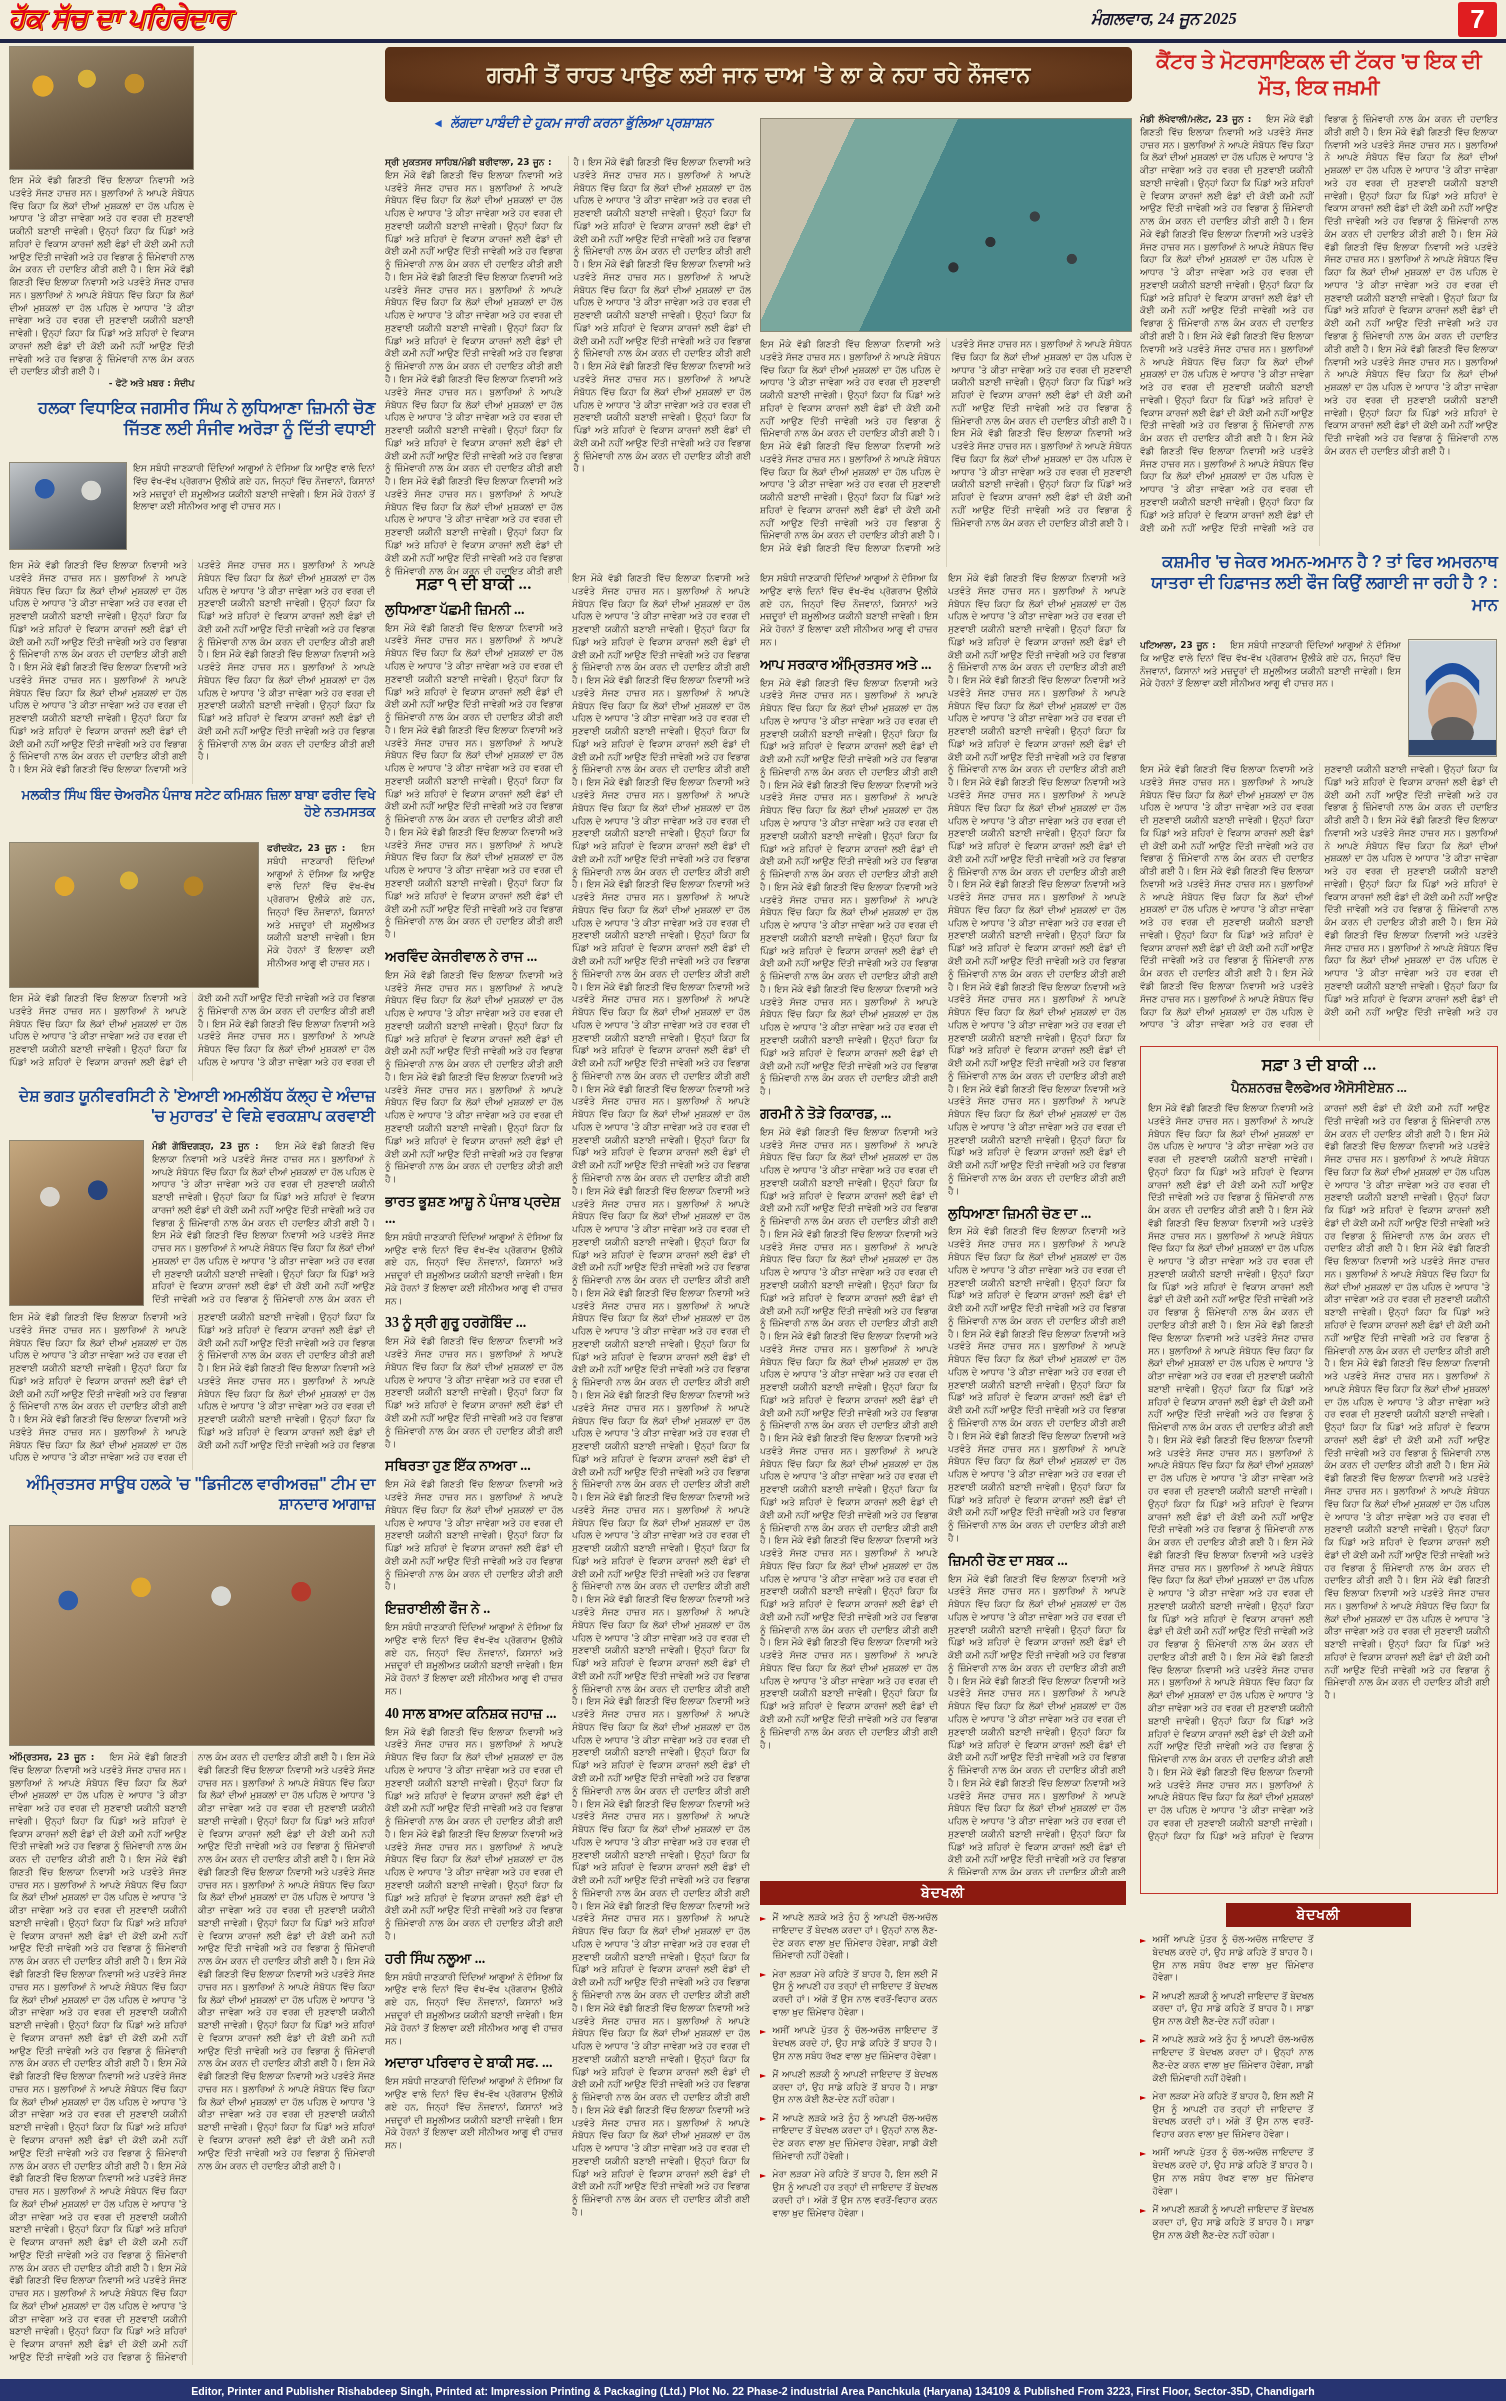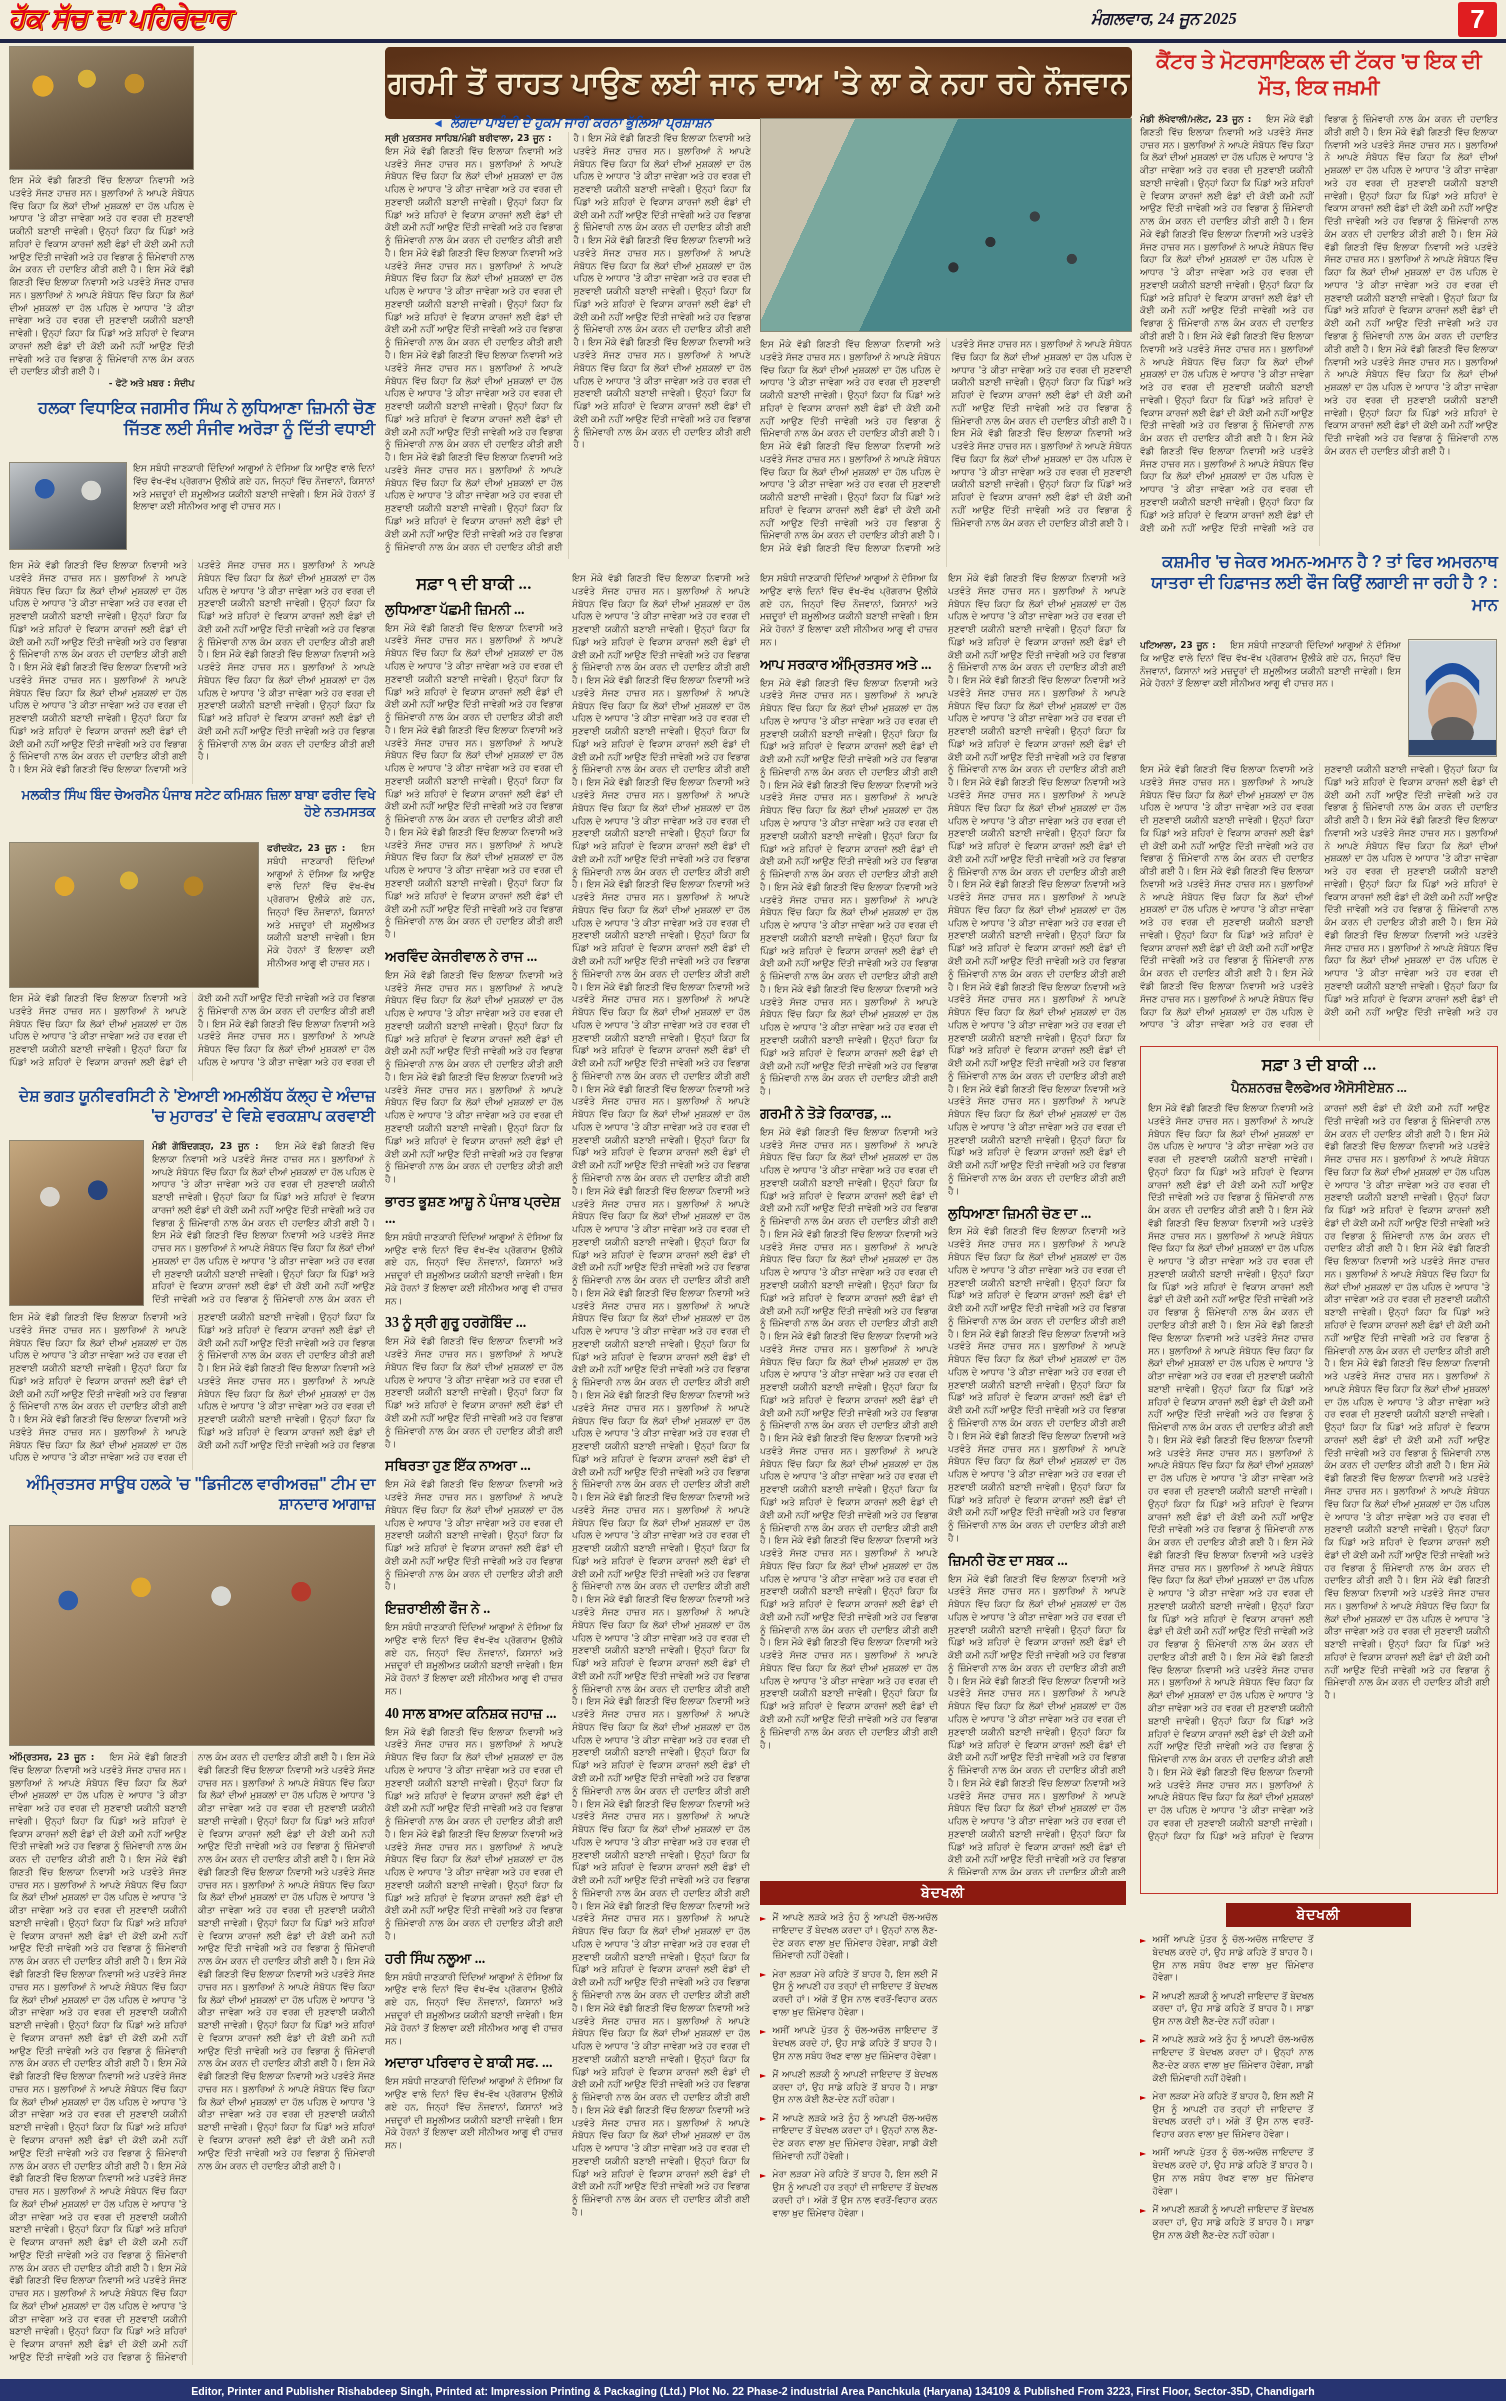--- a/index.html
+++ b/index.html
@@ -24,23 +24,23 @@
 
   #masthead{left:7.9px;top:1.6px;width:283px;height:36px;
             font:italic 900 27.5px "Liberation Serif",serif;color:#e4001b;
             text-shadow:0.8px 0.8px 0 #ffc400,1.6px 1.6px 0 #a3000f;white-space:nowrap}
   #issue-date{left:1091px;top:9.4px;font:italic 700 16.5px "Liberation Serif",serif;color:#14132a}
   #page-number{left:1458px;top:1.6px;width:39px;height:35px;background:#e01d20;color:#fff;
                font:900 26px "Liberation Sans",sans-serif;display:flex;align-items:center;
                justify-content:center;border-radius:3.1px}
   #header-rule{left:0;top:39px;width:1506px;height:3.9px;background:#1e2447}
 
-  #main-banner{left:385px;top:47px;width:747px;height:72px;
+  #main-banner{left:385px;top:47px;width:747px;height:55px;
                background:radial-gradient(ellipse at 50% 45%,#82502a 0%,#5a3117 80%);
-               color:#f8ecce;font-size:30px;font-weight:900;display:flex;align-items:center;
+               color:#f8ecce;font-size:22px;font-weight:900;display:flex;align-items:center;
                justify-content:center;text-align:center;border-radius:4.7px;
                text-shadow:0.8px 1.6px 1.6px #2e1505}
   #main-kicker{left:385px;top:111px;width:374px;height:23.6px;display:flex;gap:6.3px;
                align-items:center;justify-content:center;color:#1648a8;
                font:italic 800 13.3px "Liberation Sans",sans-serif}
   #main-kicker .arr{font-style:normal;font-size:11.8px;color:#1f57c0}
 
   .bn-banner{background:#8c1a10;color:#fff;font-weight:800;font-size:14px;
              display:flex;align-items:center;justify-content:center;letter-spacing:0.8px}
   .bn-item{position:relative;padding-left:12.6px;margin-bottom:5.5px;break-inside:avoid}
@@ -127,21 +127,21 @@
     <span class="dl">ਅੰਮ੍ਰਿਤਸਰ, 23 ਜੂਨ :</span>
     <span>ਇਸ ਮੌਕੇ ਵੱਡੀ ਗਿਣਤੀ ਵਿੱਚ ਇਲਾਕਾ ਨਿਵਾਸੀ ਅਤੇ ਪਤਵੰਤੇ ਸੱਜਣ ਹਾਜ਼ਰ ਸਨ। ਬੁਲਾਰਿਆਂ ਨੇ ਆਪਣੇ ਸੰਬੋਧਨ ਵਿੱਚ ਕਿਹਾ ਕਿ ਲੋਕਾਂ ਦੀਆਂ ਮੁਸ਼ਕਲਾਂ ਦਾ ਹੱਲ ਪਹਿਲ ਦੇ ਆਧਾਰ 'ਤੇ ਕੀਤਾ ਜਾਵੇਗਾ ਅਤੇ ਹਰ ਵਰਗ ਦੀ ਸੁਣਵਾਈ ਯਕੀਨੀ ਬਣਾਈ ਜਾਵੇਗੀ। ਉਨ੍ਹਾਂ ਕਿਹਾ ਕਿ ਪਿੰਡਾਂ ਅਤੇ ਸ਼ਹਿਰਾਂ ਦੇ ਵਿਕਾਸ ਕਾਰਜਾਂ ਲਈ ਫੰਡਾਂ ਦੀ ਕੋਈ ਕਮੀ ਨਹੀਂ ਆਉਣ ਦਿੱਤੀ ਜਾਵੇਗੀ ਅਤੇ ਹਰ ਵਿਭਾਗ ਨੂੰ ਜ਼ਿੰਮੇਵਾਰੀ ਨਾਲ ਕੰਮ ਕਰਨ ਦੀ ਹਦਾਇਤ ਕੀਤੀ ਗਈ ਹੈ। ਇਸ ਮੌਕੇ ਵੱਡੀ ਗਿਣਤੀ ਵਿੱਚ ਇਲਾਕਾ ਨਿਵਾਸੀ ਅਤੇ ਪਤਵੰਤੇ ਸੱਜਣ ਹਾਜ਼ਰ ਸਨ। ਬੁਲਾਰਿਆਂ ਨੇ ਆਪਣੇ ਸੰਬੋਧਨ ਵਿੱਚ ਕਿਹਾ ਕਿ ਲੋਕਾਂ ਦੀਆਂ ਮੁਸ਼ਕਲਾਂ ਦਾ ਹੱਲ ਪਹਿਲ ਦੇ ਆਧਾਰ 'ਤੇ ਕੀਤਾ ਜਾਵੇਗਾ ਅਤੇ ਹਰ ਵਰਗ ਦੀ ਸੁਣਵਾਈ ਯਕੀਨੀ ਬਣਾਈ ਜਾਵੇਗੀ। ਉਨ੍ਹਾਂ ਕਿਹਾ ਕਿ ਪਿੰਡਾਂ ਅਤੇ ਸ਼ਹਿਰਾਂ ਦੇ ਵਿਕਾਸ ਕਾਰਜਾਂ ਲਈ ਫੰਡਾਂ ਦੀ ਕੋਈ ਕਮੀ ਨਹੀਂ ਆਉਣ ਦਿੱਤੀ ਜਾਵੇਗੀ ਅਤੇ ਹਰ ਵਿਭਾਗ ਨੂੰ ਜ਼ਿੰਮੇਵਾਰੀ ਨਾਲ ਕੰਮ ਕਰਨ ਦੀ ਹਦਾਇਤ ਕੀਤੀ ਗਈ ਹੈ। ਇਸ ਮੌਕੇ ਵੱਡੀ ਗਿਣਤੀ ਵਿੱਚ ਇਲਾਕਾ ਨਿਵਾਸੀ ਅਤੇ ਪਤਵੰਤੇ ਸੱਜਣ ਹਾਜ਼ਰ ਸਨ। ਬੁਲਾਰਿਆਂ ਨੇ ਆਪਣੇ ਸੰਬੋਧਨ ਵਿੱਚ ਕਿਹਾ ਕਿ ਲੋਕਾਂ ਦੀਆਂ ਮੁਸ਼ਕਲਾਂ ਦਾ ਹੱਲ ਪਹਿਲ ਦੇ ਆਧਾਰ 'ਤੇ ਕੀਤਾ ਜਾਵੇਗਾ ਅਤੇ ਹਰ ਵਰਗ ਦੀ ਸੁਣਵਾਈ ਯਕੀਨੀ ਬਣਾਈ ਜਾਵੇਗੀ। ਉਨ੍ਹਾਂ ਕਿਹਾ ਕਿ ਪਿੰਡਾਂ ਅਤੇ ਸ਼ਹਿਰਾਂ ਦੇ ਵਿਕਾਸ ਕਾਰਜਾਂ ਲਈ ਫੰਡਾਂ ਦੀ ਕੋਈ ਕਮੀ ਨਹੀਂ ਆਉਣ ਦਿੱਤੀ ਜਾਵੇਗੀ ਅਤੇ ਹਰ ਵਿਭਾਗ ਨੂੰ ਜ਼ਿੰਮੇਵਾਰੀ ਨਾਲ ਕੰਮ ਕਰਨ ਦੀ ਹਦਾਇਤ ਕੀਤੀ ਗਈ ਹੈ। ਇਸ ਮੌਕੇ ਵੱਡੀ ਗਿਣਤੀ ਵਿੱਚ ਇਲਾਕਾ ਨਿਵਾਸੀ ਅਤੇ ਪਤਵੰਤੇ ਸੱਜਣ ਹਾਜ਼ਰ ਸਨ। ਬੁਲਾਰਿਆਂ ਨੇ ਆਪਣੇ ਸੰਬੋਧਨ ਵਿੱਚ ਕਿਹਾ ਕਿ ਲੋਕਾਂ ਦੀਆਂ ਮੁਸ਼ਕਲਾਂ ਦਾ ਹੱਲ ਪਹਿਲ ਦੇ ਆਧਾਰ 'ਤੇ ਕੀਤਾ ਜਾਵੇਗਾ ਅਤੇ ਹਰ ਵਰਗ ਦੀ ਸੁਣਵਾਈ ਯਕੀਨੀ ਬਣਾਈ ਜਾਵੇਗੀ। ਉਨ੍ਹਾਂ ਕਿਹਾ ਕਿ ਪਿੰਡਾਂ ਅਤੇ ਸ਼ਹਿਰਾਂ ਦੇ ਵਿਕਾਸ ਕਾਰਜਾਂ ਲਈ ਫੰਡਾਂ ਦੀ ਕੋਈ ਕਮੀ ਨਹੀਂ ਆਉਣ ਦਿੱਤੀ ਜਾਵੇਗੀ ਅਤੇ ਹਰ ਵਿਭਾਗ ਨੂੰ ਜ਼ਿੰਮੇਵਾਰੀ ਨਾਲ ਕੰਮ ਕਰਨ ਦੀ ਹਦਾਇਤ ਕੀਤੀ ਗਈ ਹੈ। ਇਸ ਮੌਕੇ ਵੱਡੀ ਗਿਣਤੀ ਵਿੱਚ ਇਲਾਕਾ ਨਿਵਾਸੀ ਅਤੇ ਪਤਵੰਤੇ ਸੱਜਣ ਹਾਜ਼ਰ ਸਨ। ਬੁਲਾਰਿਆਂ ਨੇ ਆਪਣੇ ਸੰਬੋਧਨ ਵਿੱਚ ਕਿਹਾ ਕਿ ਲੋਕਾਂ ਦੀਆਂ ਮੁਸ਼ਕਲਾਂ ਦਾ ਹੱਲ ਪਹਿਲ ਦੇ ਆਧਾਰ 'ਤੇ ਕੀਤਾ ਜਾਵੇਗਾ ਅਤੇ ਹਰ ਵਰਗ ਦੀ ਸੁਣਵਾਈ ਯਕੀਨੀ ਬਣਾਈ ਜਾਵੇਗੀ। ਉਨ੍ਹਾਂ ਕਿਹਾ ਕਿ ਪਿੰਡਾਂ ਅਤੇ ਸ਼ਹਿਰਾਂ ਦੇ ਵਿਕਾਸ ਕਾਰਜਾਂ ਲਈ ਫੰਡਾਂ ਦੀ ਕੋਈ ਕਮੀ ਨਹੀਂ ਆਉਣ ਦਿੱਤੀ ਜਾਵੇਗੀ ਅਤੇ ਹਰ ਵਿਭਾਗ ਨੂੰ ਜ਼ਿੰਮੇਵਾਰੀ ਨਾਲ ਕੰਮ ਕਰਨ ਦੀ ਹਦਾਇਤ ਕੀਤੀ ਗਈ ਹੈ। ਇਸ ਮੌਕੇ ਵੱਡੀ ਗਿਣਤੀ ਵਿੱਚ ਇਲਾਕਾ ਨਿਵਾਸੀ ਅਤੇ ਪਤਵੰਤੇ ਸੱਜਣ ਹਾਜ਼ਰ ਸਨ। ਬੁਲਾਰਿਆਂ ਨੇ ਆਪਣੇ ਸੰਬੋਧਨ ਵਿੱਚ ਕਿਹਾ ਕਿ ਲੋਕਾਂ ਦੀਆਂ ਮੁਸ਼ਕਲਾਂ ਦਾ ਹੱਲ ਪਹਿਲ ਦੇ ਆਧਾਰ 'ਤੇ ਕੀਤਾ ਜਾਵੇਗਾ ਅਤੇ ਹਰ ਵਰਗ ਦੀ ਸੁਣਵਾਈ ਯਕੀਨੀ ਬਣਾਈ ਜਾਵੇਗੀ। ਉਨ੍ਹਾਂ ਕਿਹਾ ਕਿ ਪਿੰਡਾਂ ਅਤੇ ਸ਼ਹਿਰਾਂ ਦੇ ਵਿਕਾਸ ਕਾਰਜਾਂ ਲਈ ਫੰਡਾਂ ਦੀ ਕੋਈ ਕਮੀ ਨਹੀਂ ਆਉਣ ਦਿੱਤੀ ਜਾਵੇਗੀ ਅਤੇ ਹਰ ਵਿਭਾਗ ਨੂੰ ਜ਼ਿੰਮੇਵਾਰੀ ਨਾਲ ਕੰਮ ਕਰਨ ਦੀ ਹਦਾਇਤ ਕੀਤੀ ਗਈ ਹੈ। ਇਸ ਮੌਕੇ ਵੱਡੀ ਗਿਣਤੀ ਵਿੱਚ ਇਲਾਕਾ ਨਿਵਾਸੀ ਅਤੇ ਪਤਵੰਤੇ ਸੱਜਣ ਹਾਜ਼ਰ ਸਨ। ਬੁਲਾਰਿਆਂ ਨੇ ਆਪਣੇ ਸੰਬੋਧਨ ਵਿੱਚ ਕਿਹਾ ਕਿ ਲੋਕਾਂ ਦੀਆਂ ਮੁਸ਼ਕਲਾਂ ਦਾ ਹੱਲ ਪਹਿਲ ਦੇ ਆਧਾਰ 'ਤੇ ਕੀਤਾ ਜਾਵੇਗਾ ਅਤੇ ਹਰ ਵਰਗ ਦੀ ਸੁਣਵਾਈ ਯਕੀਨੀ ਬਣਾਈ ਜਾਵੇਗੀ। ਉਨ੍ਹਾਂ ਕਿਹਾ ਕਿ ਪਿੰਡਾਂ ਅਤੇ ਸ਼ਹਿਰਾਂ ਦੇ ਵਿਕਾਸ ਕਾਰਜਾਂ ਲਈ ਫੰਡਾਂ ਦੀ ਕੋਈ ਕਮੀ ਨਹੀਂ ਆਉਣ ਦਿੱਤੀ ਜਾਵੇਗੀ ਅਤੇ ਹਰ ਵਿਭਾਗ ਨੂੰ ਜ਼ਿੰਮੇਵਾਰੀ ਨਾਲ ਕੰਮ ਕਰਨ ਦੀ ਹਦਾਇਤ ਕੀਤੀ ਗਈ ਹੈ। ਇਸ ਮੌਕੇ ਵੱਡੀ ਗਿਣਤੀ ਵਿੱਚ ਇਲਾਕਾ ਨਿਵਾਸੀ ਅਤੇ ਪਤਵੰਤੇ ਸੱਜਣ ਹਾਜ਼ਰ ਸਨ। ਬੁਲਾਰਿਆਂ ਨੇ ਆਪਣੇ ਸੰਬੋਧਨ ਵਿੱਚ ਕਿਹਾ ਕਿ ਲੋਕਾਂ ਦੀਆਂ ਮੁਸ਼ਕਲਾਂ ਦਾ ਹੱਲ ਪਹਿਲ ਦੇ ਆਧਾਰ 'ਤੇ ਕੀਤਾ ਜਾਵੇਗਾ ਅਤੇ ਹਰ ਵਰਗ ਦੀ ਸੁਣਵਾਈ ਯਕੀਨੀ ਬਣਾਈ ਜਾਵੇਗੀ। ਉਨ੍ਹਾਂ ਕਿਹਾ ਕਿ ਪਿੰਡਾਂ ਅਤੇ ਸ਼ਹਿਰਾਂ ਦੇ ਵਿਕਾਸ ਕਾਰਜਾਂ ਲਈ ਫੰਡਾਂ ਦੀ ਕੋਈ ਕਮੀ ਨਹੀਂ ਆਉਣ ਦਿੱਤੀ ਜਾਵੇਗੀ ਅਤੇ ਹਰ ਵਿਭਾਗ ਨੂੰ ਜ਼ਿੰਮੇਵਾਰੀ ਨਾਲ ਕੰਮ ਕਰਨ ਦੀ ਹਦਾਇਤ ਕੀਤੀ ਗਈ ਹੈ। ਇਸ ਮੌਕੇ ਵੱਡੀ ਗਿਣਤੀ ਵਿੱਚ ਇਲਾਕਾ ਨਿਵਾਸੀ ਅਤੇ ਪਤਵੰਤੇ ਸੱਜਣ ਹਾਜ਼ਰ ਸਨ। ਬੁਲਾਰਿਆਂ ਨੇ ਆਪਣੇ ਸੰਬੋਧਨ ਵਿੱਚ ਕਿਹਾ ਕਿ ਲੋਕਾਂ ਦੀਆਂ ਮੁਸ਼ਕਲਾਂ ਦਾ ਹੱਲ ਪਹਿਲ ਦੇ ਆਧਾਰ 'ਤੇ ਕੀਤਾ ਜਾਵੇਗਾ ਅਤੇ ਹਰ ਵਰਗ ਦੀ ਸੁਣਵਾਈ ਯਕੀਨੀ ਬਣਾਈ ਜਾਵੇਗੀ। ਉਨ੍ਹਾਂ ਕਿਹਾ ਕਿ ਪਿੰਡਾਂ ਅਤੇ ਸ਼ਹਿਰਾਂ ਦੇ ਵਿਕਾਸ ਕਾਰਜਾਂ ਲਈ ਫੰਡਾਂ ਦੀ ਕੋਈ ਕਮੀ ਨਹੀਂ ਆਉਣ ਦਿੱਤੀ ਜਾਵੇਗੀ ਅਤੇ ਹਰ ਵਿਭਾਗ ਨੂੰ ਜ਼ਿੰਮੇਵਾਰੀ ਨਾਲ ਕੰਮ ਕਰਨ ਦੀ ਹਦਾਇਤ ਕੀਤੀ ਗਈ ਹੈ। ਇਸ ਮੌਕੇ ਵੱਡੀ ਗਿਣਤੀ ਵਿੱਚ ਇਲਾਕਾ ਨਿਵਾਸੀ ਅਤੇ ਪਤਵੰਤੇ ਸੱਜਣ ਹਾਜ਼ਰ ਸਨ। ਬੁਲਾਰਿਆਂ ਨੇ ਆਪਣੇ ਸੰਬੋਧਨ ਵਿੱਚ ਕਿਹਾ ਕਿ ਲੋਕਾਂ ਦੀਆਂ ਮੁਸ਼ਕਲਾਂ ਦਾ ਹੱਲ ਪਹਿਲ ਦੇ ਆਧਾਰ 'ਤੇ ਕੀਤਾ ਜਾਵੇਗਾ ਅਤੇ ਹਰ ਵਰਗ ਦੀ ਸੁਣਵਾਈ ਯਕੀਨੀ ਬਣਾਈ ਜਾਵੇਗੀ। ਉਨ੍ਹਾਂ ਕਿਹਾ ਕਿ ਪਿੰਡਾਂ ਅਤੇ ਸ਼ਹਿਰਾਂ ਦੇ ਵਿਕਾਸ ਕਾਰਜਾਂ ਲਈ ਫੰਡਾਂ ਦੀ ਕੋਈ ਕਮੀ ਨਹੀਂ ਆਉਣ ਦਿੱਤੀ ਜਾਵੇਗੀ ਅਤੇ ਹਰ ਵਿਭਾਗ ਨੂੰ ਜ਼ਿੰਮੇਵਾਰੀ ਨਾਲ ਕੰਮ ਕਰਨ ਦੀ ਹਦਾਇਤ ਕੀਤੀ ਗਈ ਹੈ।</span>
   </div>
 
   <div class="abs" id="main-banner">ਗਰਮੀ ਤੋਂ ਰਾਹਤ ਪਾਉਣ ਲਈ ਜਾਨ ਦਾਅ 'ਤੇ ਲਾ ਕੇ ਨਹਾ ਰਹੇ ਨੌਜਵਾਨ</div>
   <div class="abs" id="main-kicker">
     <span class="arr">◄</span>
     <span>ਲੱਗਦਾ ਪਾਬੰਦੀ ਦੇ ਹੁਕਮ ਜਾਰੀ ਕਰਨਾ ਭੁੱਲਿਆ ਪ੍ਰਸ਼ਾਸ਼ਨ</span>
   </div>
   <div class="abs photo ph-canal" style="left:760px;top:118px;width:372px;height:214px"></div>
-  <div class="abs body cols2" style="left:385px;top:132px;width:366px;height:427px">
+  <div class="abs body cols2" style="left:385px;top:156px;width:366px;height:427px">
     <span class="dl">ਸ੍ਰੀ ਮੁਕਤਸਰ ਸਾਹਿਬ/ਮੰਡੀ ਬਰੀਵਾਲਾ, 23 ਜੂਨ :</span>
     <span>ਇਸ ਮੌਕੇ ਵੱਡੀ ਗਿਣਤੀ ਵਿੱਚ ਇਲਾਕਾ ਨਿਵਾਸੀ ਅਤੇ ਪਤਵੰਤੇ ਸੱਜਣ ਹਾਜ਼ਰ ਸਨ। ਬੁਲਾਰਿਆਂ ਨੇ ਆਪਣੇ ਸੰਬੋਧਨ ਵਿੱਚ ਕਿਹਾ ਕਿ ਲੋਕਾਂ ਦੀਆਂ ਮੁਸ਼ਕਲਾਂ ਦਾ ਹੱਲ ਪਹਿਲ ਦੇ ਆਧਾਰ 'ਤੇ ਕੀਤਾ ਜਾਵੇਗਾ ਅਤੇ ਹਰ ਵਰਗ ਦੀ ਸੁਣਵਾਈ ਯਕੀਨੀ ਬਣਾਈ ਜਾਵੇਗੀ। ਉਨ੍ਹਾਂ ਕਿਹਾ ਕਿ ਪਿੰਡਾਂ ਅਤੇ ਸ਼ਹਿਰਾਂ ਦੇ ਵਿਕਾਸ ਕਾਰਜਾਂ ਲਈ ਫੰਡਾਂ ਦੀ ਕੋਈ ਕਮੀ ਨਹੀਂ ਆਉਣ ਦਿੱਤੀ ਜਾਵੇਗੀ ਅਤੇ ਹਰ ਵਿਭਾਗ ਨੂੰ ਜ਼ਿੰਮੇਵਾਰੀ ਨਾਲ ਕੰਮ ਕਰਨ ਦੀ ਹਦਾਇਤ ਕੀਤੀ ਗਈ ਹੈ। ਇਸ ਮੌਕੇ ਵੱਡੀ ਗਿਣਤੀ ਵਿੱਚ ਇਲਾਕਾ ਨਿਵਾਸੀ ਅਤੇ ਪਤਵੰਤੇ ਸੱਜਣ ਹਾਜ਼ਰ ਸਨ। ਬੁਲਾਰਿਆਂ ਨੇ ਆਪਣੇ ਸੰਬੋਧਨ ਵਿੱਚ ਕਿਹਾ ਕਿ ਲੋਕਾਂ ਦੀਆਂ ਮੁਸ਼ਕਲਾਂ ਦਾ ਹੱਲ ਪਹਿਲ ਦੇ ਆਧਾਰ 'ਤੇ ਕੀਤਾ ਜਾਵੇਗਾ ਅਤੇ ਹਰ ਵਰਗ ਦੀ ਸੁਣਵਾਈ ਯਕੀਨੀ ਬਣਾਈ ਜਾਵੇਗੀ। ਉਨ੍ਹਾਂ ਕਿਹਾ ਕਿ ਪਿੰਡਾਂ ਅਤੇ ਸ਼ਹਿਰਾਂ ਦੇ ਵਿਕਾਸ ਕਾਰਜਾਂ ਲਈ ਫੰਡਾਂ ਦੀ ਕੋਈ ਕਮੀ ਨਹੀਂ ਆਉਣ ਦਿੱਤੀ ਜਾਵੇਗੀ ਅਤੇ ਹਰ ਵਿਭਾਗ ਨੂੰ ਜ਼ਿੰਮੇਵਾਰੀ ਨਾਲ ਕੰਮ ਕਰਨ ਦੀ ਹਦਾਇਤ ਕੀਤੀ ਗਈ ਹੈ। ਇਸ ਮੌਕੇ ਵੱਡੀ ਗਿਣਤੀ ਵਿੱਚ ਇਲਾਕਾ ਨਿਵਾਸੀ ਅਤੇ ਪਤਵੰਤੇ ਸੱਜਣ ਹਾਜ਼ਰ ਸਨ। ਬੁਲਾਰਿਆਂ ਨੇ ਆਪਣੇ ਸੰਬੋਧਨ ਵਿੱਚ ਕਿਹਾ ਕਿ ਲੋਕਾਂ ਦੀਆਂ ਮੁਸ਼ਕਲਾਂ ਦਾ ਹੱਲ ਪਹਿਲ ਦੇ ਆਧਾਰ 'ਤੇ ਕੀਤਾ ਜਾਵੇਗਾ ਅਤੇ ਹਰ ਵਰਗ ਦੀ ਸੁਣਵਾਈ ਯਕੀਨੀ ਬਣਾਈ ਜਾਵੇਗੀ। ਉਨ੍ਹਾਂ ਕਿਹਾ ਕਿ ਪਿੰਡਾਂ ਅਤੇ ਸ਼ਹਿਰਾਂ ਦੇ ਵਿਕਾਸ ਕਾਰਜਾਂ ਲਈ ਫੰਡਾਂ ਦੀ ਕੋਈ ਕਮੀ ਨਹੀਂ ਆਉਣ ਦਿੱਤੀ ਜਾਵੇਗੀ ਅਤੇ ਹਰ ਵਿਭਾਗ ਨੂੰ ਜ਼ਿੰਮੇਵਾਰੀ ਨਾਲ ਕੰਮ ਕਰਨ ਦੀ ਹਦਾਇਤ ਕੀਤੀ ਗਈ ਹੈ। ਇਸ ਮੌਕੇ ਵੱਡੀ ਗਿਣਤੀ ਵਿੱਚ ਇਲਾਕਾ ਨਿਵਾਸੀ ਅਤੇ ਪਤਵੰਤੇ ਸੱਜਣ ਹਾਜ਼ਰ ਸਨ। ਬੁਲਾਰਿਆਂ ਨੇ ਆਪਣੇ ਸੰਬੋਧਨ ਵਿੱਚ ਕਿਹਾ ਕਿ ਲੋਕਾਂ ਦੀਆਂ ਮੁਸ਼ਕਲਾਂ ਦਾ ਹੱਲ ਪਹਿਲ ਦੇ ਆਧਾਰ 'ਤੇ ਕੀਤਾ ਜਾਵੇਗਾ ਅਤੇ ਹਰ ਵਰਗ ਦੀ ਸੁਣਵਾਈ ਯਕੀਨੀ ਬਣਾਈ ਜਾਵੇਗੀ। ਉਨ੍ਹਾਂ ਕਿਹਾ ਕਿ ਪਿੰਡਾਂ ਅਤੇ ਸ਼ਹਿਰਾਂ ਦੇ ਵਿਕਾਸ ਕਾਰਜਾਂ ਲਈ ਫੰਡਾਂ ਦੀ ਕੋਈ ਕਮੀ ਨਹੀਂ ਆਉਣ ਦਿੱਤੀ ਜਾਵੇਗੀ ਅਤੇ ਹਰ ਵਿਭਾਗ ਨੂੰ ਜ਼ਿੰਮੇਵਾਰੀ ਨਾਲ ਕੰਮ ਕਰਨ ਦੀ ਹਦਾਇਤ ਕੀਤੀ ਗਈ ਹੈ। ਇਸ ਮੌਕੇ ਵੱਡੀ ਗਿਣਤੀ ਵਿੱਚ ਇਲਾਕਾ ਨਿਵਾਸੀ ਅਤੇ ਪਤਵੰਤੇ ਸੱਜਣ ਹਾਜ਼ਰ ਸਨ। ਬੁਲਾਰਿਆਂ ਨੇ ਆਪਣੇ ਸੰਬੋਧਨ ਵਿੱਚ ਕਿਹਾ ਕਿ ਲੋਕਾਂ ਦੀਆਂ ਮੁਸ਼ਕਲਾਂ ਦਾ ਹੱਲ ਪਹਿਲ ਦੇ ਆਧਾਰ 'ਤੇ ਕੀਤਾ ਜਾਵੇਗਾ ਅਤੇ ਹਰ ਵਰਗ ਦੀ ਸੁਣਵਾਈ ਯਕੀਨੀ ਬਣਾਈ ਜਾਵੇਗੀ। ਉਨ੍ਹਾਂ ਕਿਹਾ ਕਿ ਪਿੰਡਾਂ ਅਤੇ ਸ਼ਹਿਰਾਂ ਦੇ ਵਿਕਾਸ ਕਾਰਜਾਂ ਲਈ ਫੰਡਾਂ ਦੀ ਕੋਈ ਕਮੀ ਨਹੀਂ ਆਉਣ ਦਿੱਤੀ ਜਾਵੇਗੀ ਅਤੇ ਹਰ ਵਿਭਾਗ ਨੂੰ ਜ਼ਿੰਮੇਵਾਰੀ ਨਾਲ ਕੰਮ ਕਰਨ ਦੀ ਹਦਾਇਤ ਕੀਤੀ ਗਈ ਹੈ। ਇਸ ਮੌਕੇ ਵੱਡੀ ਗਿਣਤੀ ਵਿੱਚ ਇਲਾਕਾ ਨਿਵਾਸੀ ਅਤੇ ਪਤਵੰਤੇ ਸੱਜਣ ਹਾਜ਼ਰ ਸਨ। ਬੁਲਾਰਿਆਂ ਨੇ ਆਪਣੇ ਸੰਬੋਧਨ ਵਿੱਚ ਕਿਹਾ ਕਿ ਲੋਕਾਂ ਦੀਆਂ ਮੁਸ਼ਕਲਾਂ ਦਾ ਹੱਲ ਪਹਿਲ ਦੇ ਆਧਾਰ 'ਤੇ ਕੀਤਾ ਜਾਵੇਗਾ ਅਤੇ ਹਰ ਵਰਗ ਦੀ ਸੁਣਵਾਈ ਯਕੀਨੀ ਬਣਾਈ ਜਾਵੇਗੀ। ਉਨ੍ਹਾਂ ਕਿਹਾ ਕਿ ਪਿੰਡਾਂ ਅਤੇ ਸ਼ਹਿਰਾਂ ਦੇ ਵਿਕਾਸ ਕਾਰਜਾਂ ਲਈ ਫੰਡਾਂ ਦੀ ਕੋਈ ਕਮੀ ਨਹੀਂ ਆਉਣ ਦਿੱਤੀ ਜਾਵੇਗੀ ਅਤੇ ਹਰ ਵਿਭਾਗ ਨੂੰ ਜ਼ਿੰਮੇਵਾਰੀ ਨਾਲ ਕੰਮ ਕਰਨ ਦੀ ਹਦਾਇਤ ਕੀਤੀ ਗਈ ਹੈ। ਇਸ ਮੌਕੇ ਵੱਡੀ ਗਿਣਤੀ ਵਿੱਚ ਇਲਾਕਾ ਨਿਵਾਸੀ ਅਤੇ ਪਤਵੰਤੇ ਸੱਜਣ ਹਾਜ਼ਰ ਸਨ। ਬੁਲਾਰਿਆਂ ਨੇ ਆਪਣੇ ਸੰਬੋਧਨ ਵਿੱਚ ਕਿਹਾ ਕਿ ਲੋਕਾਂ ਦੀਆਂ ਮੁਸ਼ਕਲਾਂ ਦਾ ਹੱਲ ਪਹਿਲ ਦੇ ਆਧਾਰ 'ਤੇ ਕੀਤਾ ਜਾਵੇਗਾ ਅਤੇ ਹਰ ਵਰਗ ਦੀ ਸੁਣਵਾਈ ਯਕੀਨੀ ਬਣਾਈ ਜਾਵੇਗੀ। ਉਨ੍ਹਾਂ ਕਿਹਾ ਕਿ ਪਿੰਡਾਂ ਅਤੇ ਸ਼ਹਿਰਾਂ ਦੇ ਵਿਕਾਸ ਕਾਰਜਾਂ ਲਈ ਫੰਡਾਂ ਦੀ ਕੋਈ ਕਮੀ ਨਹੀਂ ਆਉਣ ਦਿੱਤੀ ਜਾਵੇਗੀ ਅਤੇ ਹਰ ਵਿਭਾਗ ਨੂੰ ਜ਼ਿੰਮੇਵਾਰੀ ਨਾਲ ਕੰਮ ਕਰਨ ਦੀ ਹਦਾਇਤ ਕੀਤੀ ਗਈ ਹੈ।</span>
   </div>
   <div class="abs body cols2" style="left:760px;top:338px;width:372px;height:229px">ਇਸ ਮੌਕੇ ਵੱਡੀ ਗਿਣਤੀ ਵਿੱਚ ਇਲਾਕਾ ਨਿਵਾਸੀ ਅਤੇ ਪਤਵੰਤੇ ਸੱਜਣ ਹਾਜ਼ਰ ਸਨ। ਬੁਲਾਰਿਆਂ ਨੇ ਆਪਣੇ ਸੰਬੋਧਨ ਵਿੱਚ ਕਿਹਾ ਕਿ ਲੋਕਾਂ ਦੀਆਂ ਮੁਸ਼ਕਲਾਂ ਦਾ ਹੱਲ ਪਹਿਲ ਦੇ ਆਧਾਰ 'ਤੇ ਕੀਤਾ ਜਾਵੇਗਾ ਅਤੇ ਹਰ ਵਰਗ ਦੀ ਸੁਣਵਾਈ ਯਕੀਨੀ ਬਣਾਈ ਜਾਵੇਗੀ। ਉਨ੍ਹਾਂ ਕਿਹਾ ਕਿ ਪਿੰਡਾਂ ਅਤੇ ਸ਼ਹਿਰਾਂ ਦੇ ਵਿਕਾਸ ਕਾਰਜਾਂ ਲਈ ਫੰਡਾਂ ਦੀ ਕੋਈ ਕਮੀ ਨਹੀਂ ਆਉਣ ਦਿੱਤੀ ਜਾਵੇਗੀ ਅਤੇ ਹਰ ਵਿਭਾਗ ਨੂੰ ਜ਼ਿੰਮੇਵਾਰੀ ਨਾਲ ਕੰਮ ਕਰਨ ਦੀ ਹਦਾਇਤ ਕੀਤੀ ਗਈ ਹੈ। ਇਸ ਮੌਕੇ ਵੱਡੀ ਗਿਣਤੀ ਵਿੱਚ ਇਲਾਕਾ ਨਿਵਾਸੀ ਅਤੇ ਪਤਵੰਤੇ ਸੱਜਣ ਹਾਜ਼ਰ ਸਨ। ਬੁਲਾਰਿਆਂ ਨੇ ਆਪਣੇ ਸੰਬੋਧਨ ਵਿੱਚ ਕਿਹਾ ਕਿ ਲੋਕਾਂ ਦੀਆਂ ਮੁਸ਼ਕਲਾਂ ਦਾ ਹੱਲ ਪਹਿਲ ਦੇ ਆਧਾਰ 'ਤੇ ਕੀਤਾ ਜਾਵੇਗਾ ਅਤੇ ਹਰ ਵਰਗ ਦੀ ਸੁਣਵਾਈ ਯਕੀਨੀ ਬਣਾਈ ਜਾਵੇਗੀ। ਉਨ੍ਹਾਂ ਕਿਹਾ ਕਿ ਪਿੰਡਾਂ ਅਤੇ ਸ਼ਹਿਰਾਂ ਦੇ ਵਿਕਾਸ ਕਾਰਜਾਂ ਲਈ ਫੰਡਾਂ ਦੀ ਕੋਈ ਕਮੀ ਨਹੀਂ ਆਉਣ ਦਿੱਤੀ ਜਾਵੇਗੀ ਅਤੇ ਹਰ ਵਿਭਾਗ ਨੂੰ ਜ਼ਿੰਮੇਵਾਰੀ ਨਾਲ ਕੰਮ ਕਰਨ ਦੀ ਹਦਾਇਤ ਕੀਤੀ ਗਈ ਹੈ। ਇਸ ਮੌਕੇ ਵੱਡੀ ਗਿਣਤੀ ਵਿੱਚ ਇਲਾਕਾ ਨਿਵਾਸੀ ਅਤੇ ਪਤਵੰਤੇ ਸੱਜਣ ਹਾਜ਼ਰ ਸਨ। ਬੁਲਾਰਿਆਂ ਨੇ ਆਪਣੇ ਸੰਬੋਧਨ ਵਿੱਚ ਕਿਹਾ ਕਿ ਲੋਕਾਂ ਦੀਆਂ ਮੁਸ਼ਕਲਾਂ ਦਾ ਹੱਲ ਪਹਿਲ ਦੇ ਆਧਾਰ 'ਤੇ ਕੀਤਾ ਜਾਵੇਗਾ ਅਤੇ ਹਰ ਵਰਗ ਦੀ ਸੁਣਵਾਈ ਯਕੀਨੀ ਬਣਾਈ ਜਾਵੇਗੀ। ਉਨ੍ਹਾਂ ਕਿਹਾ ਕਿ ਪਿੰਡਾਂ ਅਤੇ ਸ਼ਹਿਰਾਂ ਦੇ ਵਿਕਾਸ ਕਾਰਜਾਂ ਲਈ ਫੰਡਾਂ ਦੀ ਕੋਈ ਕਮੀ ਨਹੀਂ ਆਉਣ ਦਿੱਤੀ ਜਾਵੇਗੀ ਅਤੇ ਹਰ ਵਿਭਾਗ ਨੂੰ ਜ਼ਿੰਮੇਵਾਰੀ ਨਾਲ ਕੰਮ ਕਰਨ ਦੀ ਹਦਾਇਤ ਕੀਤੀ ਗਈ ਹੈ। ਇਸ ਮੌਕੇ ਵੱਡੀ ਗਿਣਤੀ ਵਿੱਚ ਇਲਾਕਾ ਨਿਵਾਸੀ ਅਤੇ ਪਤਵੰਤੇ ਸੱਜਣ ਹਾਜ਼ਰ ਸਨ। ਬੁਲਾਰਿਆਂ ਨੇ ਆਪਣੇ ਸੰਬੋਧਨ ਵਿੱਚ ਕਿਹਾ ਕਿ ਲੋਕਾਂ ਦੀਆਂ ਮੁਸ਼ਕਲਾਂ ਦਾ ਹੱਲ ਪਹਿਲ ਦੇ ਆਧਾਰ 'ਤੇ ਕੀਤਾ ਜਾਵੇਗਾ ਅਤੇ ਹਰ ਵਰਗ ਦੀ ਸੁਣਵਾਈ ਯਕੀਨੀ ਬਣਾਈ ਜਾਵੇਗੀ। ਉਨ੍ਹਾਂ ਕਿਹਾ ਕਿ ਪਿੰਡਾਂ ਅਤੇ ਸ਼ਹਿਰਾਂ ਦੇ ਵਿਕਾਸ ਕਾਰਜਾਂ ਲਈ ਫੰਡਾਂ ਦੀ ਕੋਈ ਕਮੀ ਨਹੀਂ ਆਉਣ ਦਿੱਤੀ ਜਾਵੇਗੀ ਅਤੇ ਹਰ ਵਿਭਾਗ ਨੂੰ ਜ਼ਿੰਮੇਵਾਰੀ ਨਾਲ ਕੰਮ ਕਰਨ ਦੀ ਹਦਾਇਤ ਕੀਤੀ ਗਈ ਹੈ।</div>
 
   <div class="abs stack" style="left:385px;top:572px;width:178px;height:1793px;overflow:hidden">
     <div class="sec-h big">ਸਫ਼ਾ ੧ ਦੀ ਬਾਕੀ ...</div>
     <div class="sec-h">ਲੁਧਿਆਣਾ ਪੱਛਮੀ ਜ਼ਿਮਨੀ ...</div>
     <div class="body">ਇਸ ਮੌਕੇ ਵੱਡੀ ਗਿਣਤੀ ਵਿੱਚ ਇਲਾਕਾ ਨਿਵਾਸੀ ਅਤੇ ਪਤਵੰਤੇ ਸੱਜਣ ਹਾਜ਼ਰ ਸਨ। ਬੁਲਾਰਿਆਂ ਨੇ ਆਪਣੇ ਸੰਬੋਧਨ ਵਿੱਚ ਕਿਹਾ ਕਿ ਲੋਕਾਂ ਦੀਆਂ ਮੁਸ਼ਕਲਾਂ ਦਾ ਹੱਲ ਪਹਿਲ ਦੇ ਆਧਾਰ 'ਤੇ ਕੀਤਾ ਜਾਵੇਗਾ ਅਤੇ ਹਰ ਵਰਗ ਦੀ ਸੁਣਵਾਈ ਯਕੀਨੀ ਬਣਾਈ ਜਾਵੇਗੀ। ਉਨ੍ਹਾਂ ਕਿਹਾ ਕਿ ਪਿੰਡਾਂ ਅਤੇ ਸ਼ਹਿਰਾਂ ਦੇ ਵਿਕਾਸ ਕਾਰਜਾਂ ਲਈ ਫੰਡਾਂ ਦੀ ਕੋਈ ਕਮੀ ਨਹੀਂ ਆਉਣ ਦਿੱਤੀ ਜਾਵੇਗੀ ਅਤੇ ਹਰ ਵਿਭਾਗ ਨੂੰ ਜ਼ਿੰਮੇਵਾਰੀ ਨਾਲ ਕੰਮ ਕਰਨ ਦੀ ਹਦਾਇਤ ਕੀਤੀ ਗਈ ਹੈ। ਇਸ ਮੌਕੇ ਵੱਡੀ ਗਿਣਤੀ ਵਿੱਚ ਇਲਾਕਾ ਨਿਵਾਸੀ ਅਤੇ ਪਤਵੰਤੇ ਸੱਜਣ ਹਾਜ਼ਰ ਸਨ। ਬੁਲਾਰਿਆਂ ਨੇ ਆਪਣੇ ਸੰਬੋਧਨ ਵਿੱਚ ਕਿਹਾ ਕਿ ਲੋਕਾਂ ਦੀਆਂ ਮੁਸ਼ਕਲਾਂ ਦਾ ਹੱਲ ਪਹਿਲ ਦੇ ਆਧਾਰ 'ਤੇ ਕੀਤਾ ਜਾਵੇਗਾ ਅਤੇ ਹਰ ਵਰਗ ਦੀ ਸੁਣਵਾਈ ਯਕੀਨੀ ਬਣਾਈ ਜਾਵੇਗੀ। ਉਨ੍ਹਾਂ ਕਿਹਾ ਕਿ ਪਿੰਡਾਂ ਅਤੇ ਸ਼ਹਿਰਾਂ ਦੇ ਵਿਕਾਸ ਕਾਰਜਾਂ ਲਈ ਫੰਡਾਂ ਦੀ ਕੋਈ ਕਮੀ ਨਹੀਂ ਆਉਣ ਦਿੱਤੀ ਜਾਵੇਗੀ ਅਤੇ ਹਰ ਵਿਭਾਗ ਨੂੰ ਜ਼ਿੰਮੇਵਾਰੀ ਨਾਲ ਕੰਮ ਕਰਨ ਦੀ ਹਦਾਇਤ ਕੀਤੀ ਗਈ ਹੈ। ਇਸ ਮੌਕੇ ਵੱਡੀ ਗਿਣਤੀ ਵਿੱਚ ਇਲਾਕਾ ਨਿਵਾਸੀ ਅਤੇ ਪਤਵੰਤੇ ਸੱਜਣ ਹਾਜ਼ਰ ਸਨ। ਬੁਲਾਰਿਆਂ ਨੇ ਆਪਣੇ ਸੰਬੋਧਨ ਵਿੱਚ ਕਿਹਾ ਕਿ ਲੋਕਾਂ ਦੀਆਂ ਮੁਸ਼ਕਲਾਂ ਦਾ ਹੱਲ ਪਹਿਲ ਦੇ ਆਧਾਰ 'ਤੇ ਕੀਤਾ ਜਾਵੇਗਾ ਅਤੇ ਹਰ ਵਰਗ ਦੀ ਸੁਣਵਾਈ ਯਕੀਨੀ ਬਣਾਈ ਜਾਵੇਗੀ। ਉਨ੍ਹਾਂ ਕਿਹਾ ਕਿ ਪਿੰਡਾਂ ਅਤੇ ਸ਼ਹਿਰਾਂ ਦੇ ਵਿਕਾਸ ਕਾਰਜਾਂ ਲਈ ਫੰਡਾਂ ਦੀ ਕੋਈ ਕਮੀ ਨਹੀਂ ਆਉਣ ਦਿੱਤੀ ਜਾਵੇਗੀ ਅਤੇ ਹਰ ਵਿਭਾਗ ਨੂੰ ਜ਼ਿੰਮੇਵਾਰੀ ਨਾਲ ਕੰਮ ਕਰਨ ਦੀ ਹਦਾਇਤ ਕੀਤੀ ਗਈ ਹੈ।</div>
     <div class="sec-h">ਅਰਵਿੰਦ ਕੇਜਰੀਵਾਲ ਨੇ ਰਾਜ ...</div>

